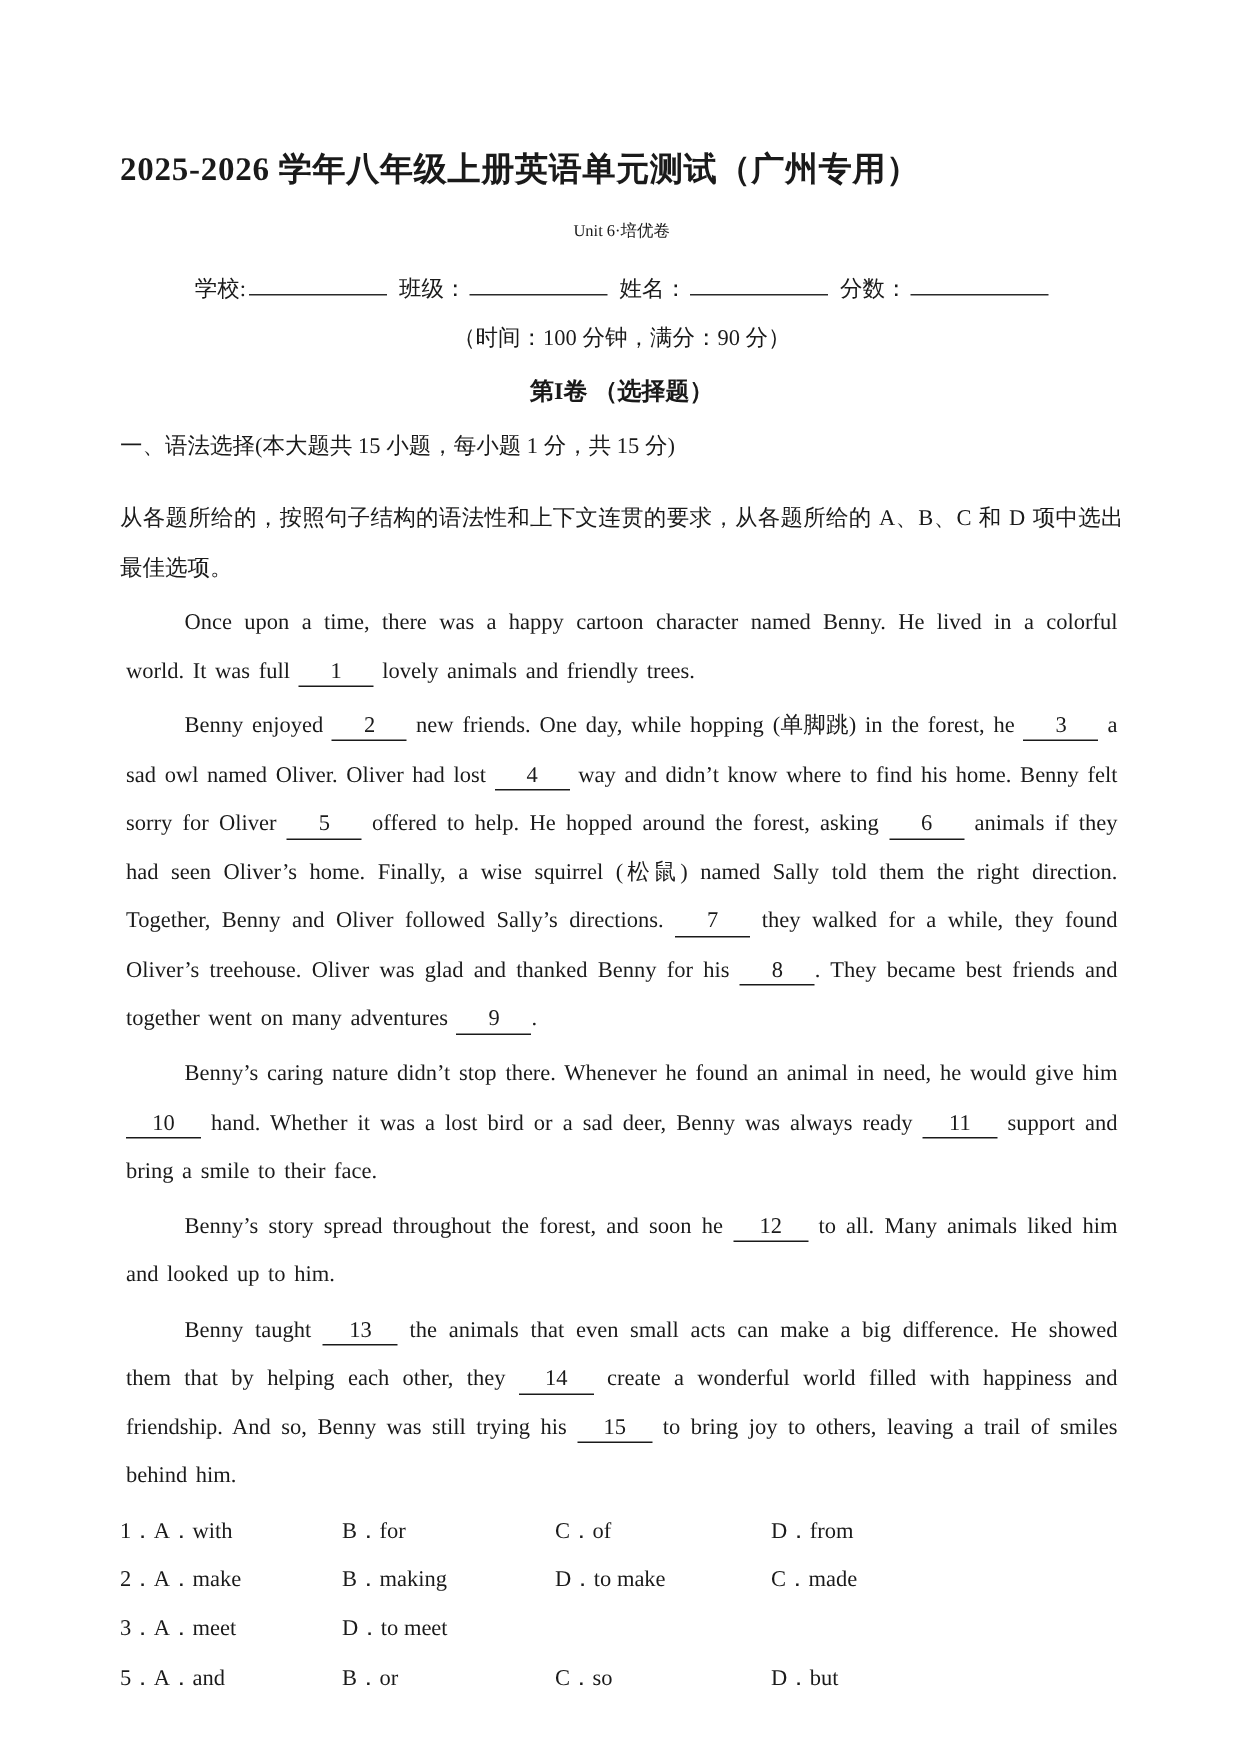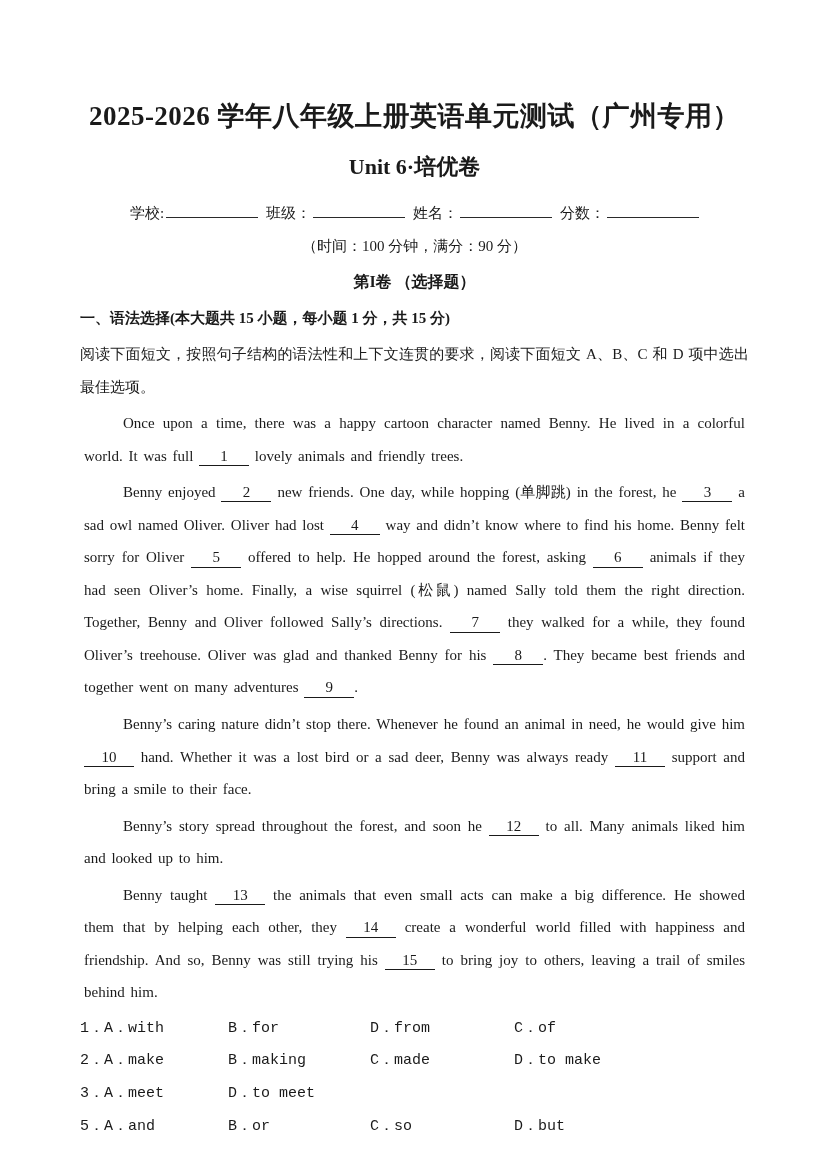--- a/index.html
+++ b/index.html
@@ -14,29 +14,28 @@
     margin: 0 auto;
     box-sizing: border-box;
     padding: 98px 78px 40px 80px;
     background: #ffffff;
     color: #1a1a1a;
     font-family: "Liberation Serif", "DejaVu Serif", serif;
     font-size: 15px;
     overflow: hidden;
   }
   .title {
-    font-size: 27px;
+    font-size: 22px;
     font-weight: bold;
-    text-align: center;
     margin: 0 0 18px 0;
     letter-spacing: 0.5px;
   }
   .subtitle {
-    font-size: 22px;
-    font-weight: bold;
+    font-size: 11px;
+    font-weight: normal;
     text-align: center;
     margin: 0 0 20px 0;
   }
   .info-line {
     text-align: center;
     margin: 0 0 14px 0;
     white-space: nowrap;
   }
   .info-label { display: inline-block; }
   .uline {
@@ -54,22 +53,22 @@
   }
   .section-title {
     font-size: 16px;
     font-weight: bold;
     text-align: center;
     margin: 0 0 16px 0;
     font-family: Liberation Serif, serif;
   }
   .part-heading {
     font-size: 15px;
-    font-weight: bold;
-    margin: 0 0 10px 0;
+    font-weight: normal;
+    margin: 0 0 23px 0;
   }
   .instructions {
     margin: 0;
     line-height: 2.17;
     text-align: justify;
     word-spacing: 1px;
   }
   .passage { margin-top: 2px; }
   .para {
     margin: 4px;
@@ -86,61 +85,60 @@
     border-bottom: 1px solid #1a1a1a;
     line-height: 1.15;
     word-spacing: 0;
     padding: 0 2px;
   }
   .questions { margin-top: 2px; }
   .q-row {
     display: grid;
     grid-template-columns: 148px 142px 144px 1fr;
     line-height: 2.17;
-    font-family: Liberation Mono, monospace;
   }
   .q-cell { white-space: nowrap; }
 </style>
 </head>
 <body>
 
 <div class="page">
   <h1 class="title">2025-2026 学年八年级上册英语单元测试（广州专用）</h1>
   <h2 class="subtitle">Unit 6·培优卷</h2>
 
   <div class="info-line" id="info-line"><span class="info-label">学校:</span><span class="uline"></span><span class="info-label">班级：</span><span class="uline"></span><span class="info-label">姓名：</span><span class="uline"></span><span class="info-label">分数：</span><span class="uline"></span></div>
 
   <div class="time-line">（时间：100 分钟，满分：90 分）</div>
 
   <h3 class="section-title">第I卷 （选择题）</h3>
 
   <h4 class="part-heading">一、语法选择(本大题共 15 小题，每小题 1 分，共 15 分)</h4>
 
-  <p class="instructions">阅读下面短文，按照句子结构的语法性和上下文连贯的要求，阅读下面短文 A、B、C 和 D 项中选出最佳选项。</p>
+  <p class="instructions">从各题所给的，按照句子结构的语法性和上下文连贯的要求，从各题所给的 A、B、C 和 D 项中选出最佳选项。</p>
 
   <div class="passage" id="passage">
       <p class="para">Once upon a time, there was a happy cartoon character named Benny. He lived in a colorful world. It was full <span class="blank">1</span> lovely animals and friendly trees.</p>
       <p class="para">Benny enjoyed <span class="blank">2</span> new friends. One day, while hopping (单脚跳) in the forest, he <span class="blank">3</span> a sad owl named Oliver. Oliver had lost <span class="blank">4</span> way and didn’t know where to find his home. Benny felt sorry for Oliver <span class="blank">5</span> offered to help. He hopped around the forest, asking <span class="blank">6</span> animals if they had seen Oliver’s home. Finally, a wise squirrel (松鼠) named Sally told them the right direction. Together, Benny and Oliver followed Sally’s directions. <span class="blank">7</span> they walked for a while, they found Oliver’s treehouse. Oliver was glad and thanked Benny for his <span class="blank">8</span>. They became best friends and together went on many adventures <span class="blank">9</span>.</p>
       <p class="para">Benny’s caring nature didn’t stop there. Whenever he found an animal in need, he would give him <span class="blank">10</span> hand. Whether it was a lost bird or a sad deer, Benny was always ready <span class="blank">11</span> support and bring a smile to their face.</p>
       <p class="para">Benny’s story spread throughout the forest, and soon he <span class="blank">12</span> to all. Many animals liked him and looked up to him.</p>
       <p class="para">Benny taught <span class="blank">13</span> the animals that even small acts can make a big difference. He showed them that by helping each other, they <span class="blank">14</span> create a wonderful world filled with happiness and friendship. And so, Benny was still trying his <span class="blank">15</span> to bring joy to others, leaving a trail of smiles behind him.</p>
     </div>
 
   <div class="questions" id="questions">
       <div class="q-row">
         <div class="q-cell">1．A．with</div>
         <div class="q-cell">B．for</div>
+        <div class="q-cell">C．of</div>
         <div class="q-cell">D．from</div>
-        <div class="q-cell">C．of</div>
       </div>
       <div class="q-row">
         <div class="q-cell">2．A．make</div>
         <div class="q-cell">B．making</div>
+        <div class="q-cell">D．to make</div>
         <div class="q-cell">C．made</div>
-        <div class="q-cell">D．to make</div>
       </div>
       <div class="q-row">
         <div class="q-cell">3．A．meet</div>
         <div class="q-cell">D．to meet</div>
       </div>
       <div class="q-row">
         <div class="q-cell">5．A．and</div>
         <div class="q-cell">B．or</div>
         <div class="q-cell">C．so</div>
         <div class="q-cell">D．but</div>

